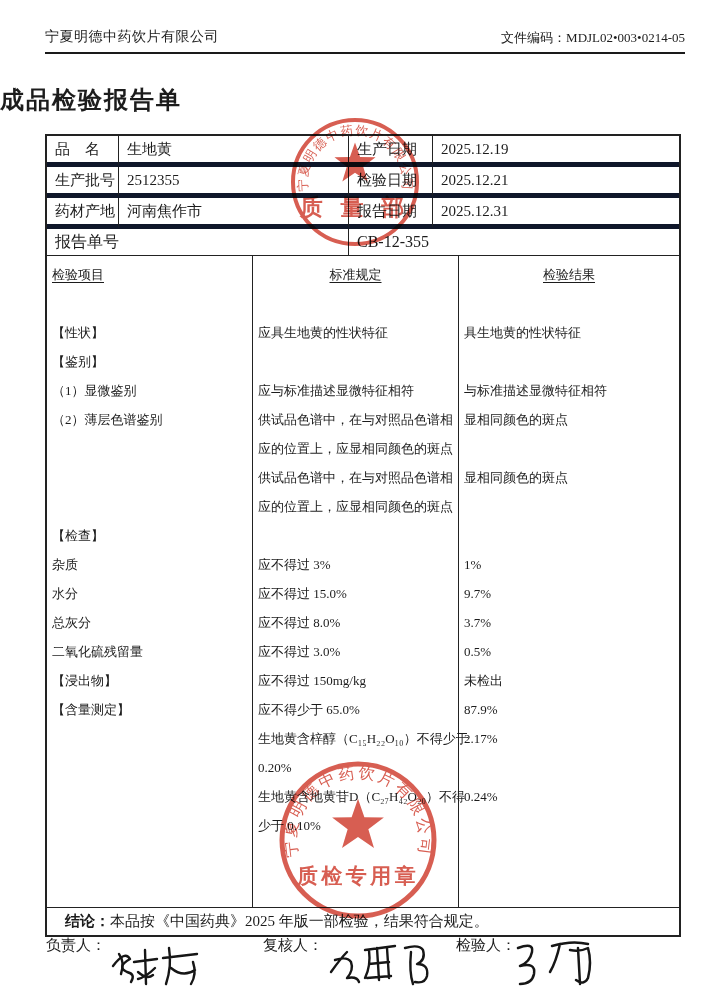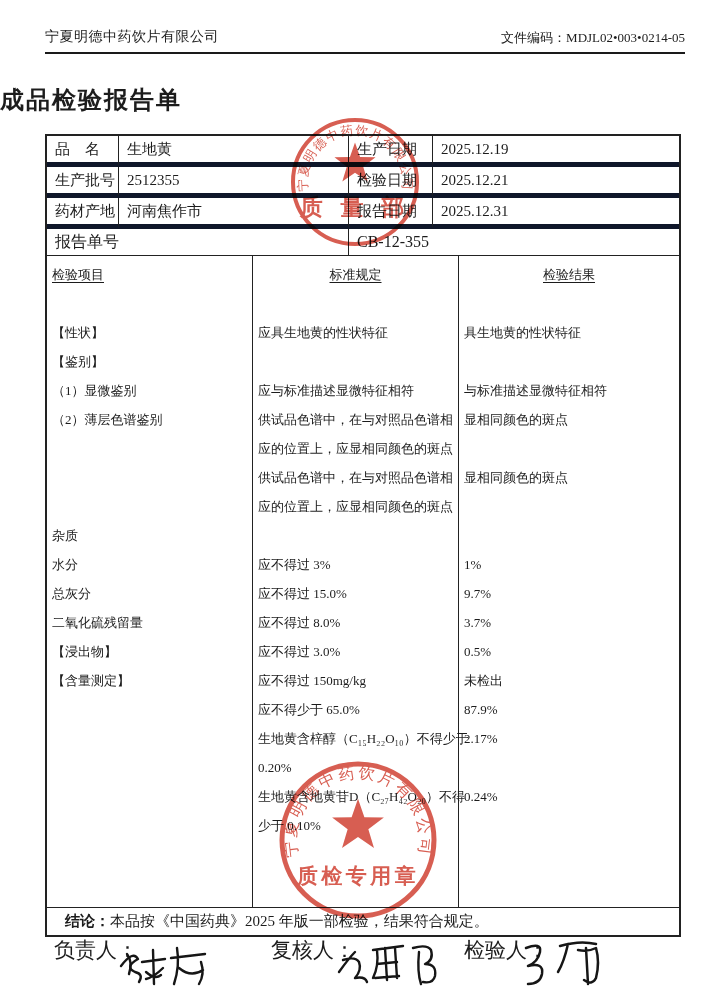--- a/index.html
+++ b/index.html
@@ -29,21 +29,21 @@
   .main-grid{display:grid;grid-template-columns:206px 206px 220px;}
   .mcell{border-right:1px solid #222;border-bottom:1px solid #222;box-sizing:border-box;
          height:652px;padding-top:4px;overflow:visible;}
   .mcell.last{border-right:none;}
   .mcell .line{height:29px;line-height:29px;padding-left:5px;font-size:13px;white-space:nowrap;}
   .mcell .line:first-child{text-decoration:underline;text-underline-offset:3px;}
   .mcell.ctr .line:first-child{text-align:center;padding-left:0;}
   .concl{height:27px;line-height:27px;padding-left:18px;font-size:15px;white-space:nowrap;}
   .concl .lbl{font-weight:bold;}
   
-  .sig-row{position:absolute;left:51px;top:936px;width:640px;height:60px;font-size:21px;}
+  .sig-row{position:absolute;left:43px;top:936px;width:640px;height:60px;font-size:15px;}
   .sig-label{position:absolute;top:0;}
   .sig-svg{position:absolute;}
   
   .stamp{position:absolute;opacity:.82;mix-blend-mode:multiply;pointer-events:none;}
 </style>
 </head>
 <body>
 
 <div class="pg-header">
   <div class="company">宁夏明德中药饮片有限公司</div>
@@ -81,20 +81,21 @@
     <div class="mcell">
         <div class="line">检验项目</div>
         <div class="line"></div>
         <div class="line">【性状】</div>
         <div class="line">【鉴别】</div>
         <div class="line">（1）显微鉴别</div>
         <div class="line">（2）薄层色谱鉴别</div>
         <div class="line"></div>
         <div class="line"></div>
         <div class="line"></div>
+        <div class="line">【检查】</div>
         <div class="line">杂质</div>
         <div class="line">水分</div>
         <div class="line">总灰分</div>
         <div class="line">二氧化硫残留量</div>
         <div class="line">【浸出物】</div>
         <div class="line">【含量测定】</div>
         <div class="line"></div>
         <div class="line"></div>
         <div class="line"></div>
       </div>

